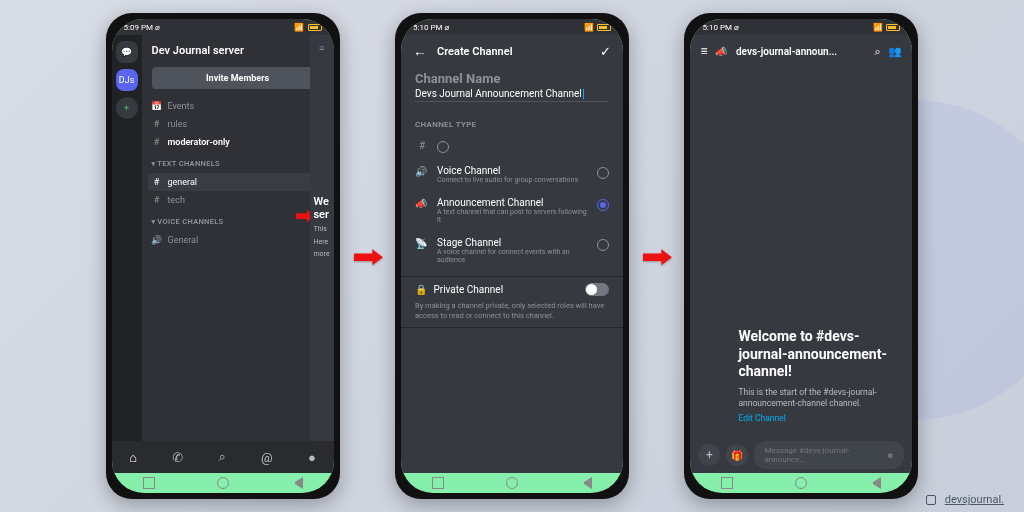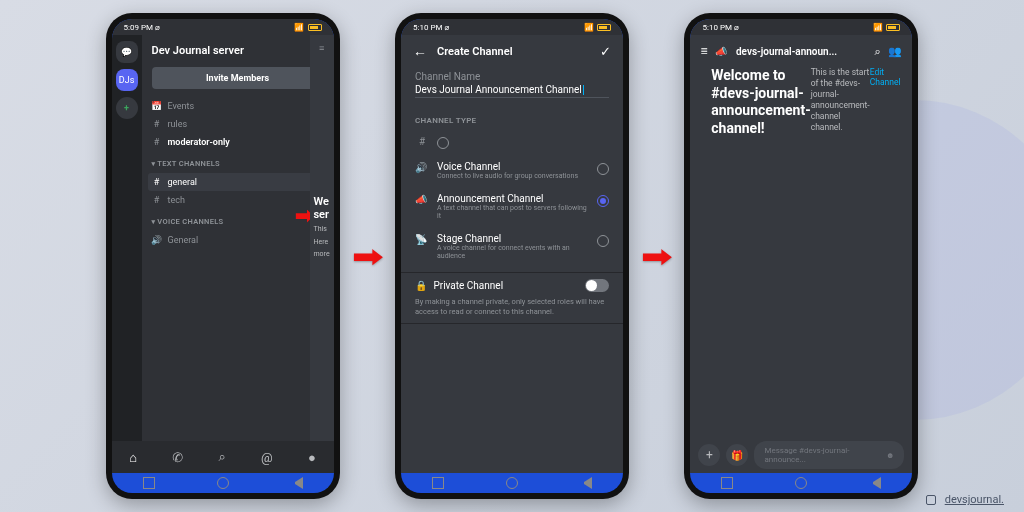--- a/index.html
+++ b/index.html
@@ -13,21 +13,21 @@
   }
   .faded-discord {
     position:absolute; right:-50px; top:100px; width:320px; height:320px; opacity:.08;
     border-radius:50%; background:#5865f2;
   }
   .stage { display:flex; align-items:center; justify-content:center; gap:16px; height:100%; padding:0 18px; }
   .phone {
     width: 234px; height: 486px; background:#111; border-radius:26px; padding:6px;
     box-shadow: 0 6px 20px rgba(0,0,0,.3); position:relative; flex-shrink:0;
   }
-  .screen { width:100%; height:100%; background:#1d4ed8; border-radius:20px; overflow:hidden; display:flex; flex-direction:column; position:relative; }
+  .screen { width:100%; height:100%; background:#86efac; border-radius:32px; overflow:hidden; display:flex; flex-direction:column; position:relative; }
   .status-bar { height:16px; display:flex; justify-content:space-between; align-items:center; padding:0 12px; font-size:8px; color:#fff; background:#2f3136; }
   .status-right { display:flex; gap:3px; align-items:center; }
   .battery-ico{display:inline-block;width:14px;height:7px;border:1px solid #fbbf24;border-radius:1px;position:relative;}
   .battery-ico::after{content:'';position:absolute;left:1px;top:1px;width:8px;height:3px;background:#fbbf24;}
   .nav-bar { height:20px; display:flex; justify-content:space-around; align-items:center; }
   .nav-bar div{ width:12px;height:12px;color:#999;font-size:10px;display:flex;align-items:center;justify-content:center;}
   .nav-square{width:9px;height:9px;border:1.5px solid #888;}
   .nav-circle{width:10px;height:10px;border:1.5px solid #888;border-radius:50%;}
   .nav-tri{width:0;height:0;border-top:5px solid transparent;border-bottom:5px solid transparent;border-right:8px solid #888;}
 
@@ -54,21 +54,21 @@
   .tab-bar{height:32px;background:#292b2f;display:flex;justify-content:space-around;align-items:center;color:#b9bbbe;font-size:13px;}
   .tab-bar .home{color:#fff;}
 
   
   .p2-body{flex:1;background:#36393f;display:flex;flex-direction:column;color:#dcddde;position:relative;}
   .p2-header{height:32px;display:flex;align-items:center;gap:10px;padding:0 12px;}
   .p2-header .back{color:#fff;font-size:14px;}
   .p2-header .title{color:#fff;font-size:11px;font-weight:600;flex:1;}
   .p2-header .check{color:#fff;font-size:13px;}
   .field-wrap{padding:4px 14px 10px;}
-  .field-label{font-size:10px;color:#8e9297;}
+  .field-label{font-size:13px;color:#8e9297;font-weight:bold;}
   .field-input{font-size:10px;color:#fff;padding:2px 0;border-bottom:1px solid #4f545c;}
   .cursor{display:inline-block;width:1px;height:10px;background:#00aff4;vertical-align:middle;margin-left:1px;}
   .sect-label{font-size:8px;font-weight:600;color:#8e9297;padding:8px 14px 4px;letter-spacing:.3px;}
   .type-row{display:flex;align-items:flex-start;gap:8px;padding:6px 14px;}
   .type-row .ic{width:14px;color:#8e9297;font-size:10px;padding-top:1px;text-align:center;}
   .type-row .txts{flex:1;}
   .type-row .nm{font-size:10px;color:#fff;}
   .type-row .ds{font-size:7px;color:#8e9297;line-height:1.2;}
   .radio{width:12px;height:12px;border:1.5px solid #8e9297;border-radius:50%;margin-top:2px;}
   .radio.on{border-color:#5865f2;display:flex;align-items:center;justify-content:center;}
@@ -80,21 +80,21 @@
   .toggle::after{content:'';position:absolute;left:1px;top:1px;width:11px;height:11px;background:#fff;border-radius:50%;}
   .priv-desc{font-size:7.5px;color:#8e9297;line-height:1.3;margin-top:5px;}
 
   
   .p3-body{flex:1;background:#36393f;display:flex;flex-direction:column;color:#dcddde;}
   .p3-header{height:32px;display:flex;align-items:center;gap:8px;padding:0 10px;color:#fff;}
   .p3-header .ham{font-size:12px;}
   .p3-header .ann-ico{font-size:10px;}
   .p3-header .title{font-size:10px;font-weight:600;flex:1;overflow:hidden;text-overflow:ellipsis;white-space:nowrap;}
   .p3-header .act{font-size:11px;}
-  .p3-content{flex:1;display:flex;justify-content:flex-end;padding:0 12px 8px;margin-left:36px;}
+  .p3-content{flex:1;display:flex;flex-direction:column;justify-content:flex-end;padding:0 12px 8px;margin-left:36px;}
   .welcome{color:#fff;font-size:14px;font-weight:700;line-height:1.25;margin-bottom:6px;}
   .start{font-size:8.5px;color:#b9bbbe;line-height:1.3;margin-bottom:4px;}
   .edit-link{font-size:8.5px;color:#00aff4;margin-bottom:6px;}
   .msg-bar{display:flex;align-items:center;gap:6px;padding:4px 8px;}
   .circle-btn{width:22px;height:22px;border-radius:50%;background:#40444b;display:flex;align-items:center;justify-content:center;color:#b9bbbe;font-size:12px;}
   .msg-input{flex:1;background:#40444b;border-radius:12px;padding:5px 10px;font-size:8px;color:#72767d;display:flex;align-items:center;justify-content:space-between;}
 
   .arrow{color:#e11;font-size:28px;font-weight:bold;transform:scaleX(1.3);text-shadow:0 1px 2px rgba(0,0,0,.3);}
   .arrow-inside{position:absolute;color:#e11;font-size:22px;font-weight:bold;}
 

